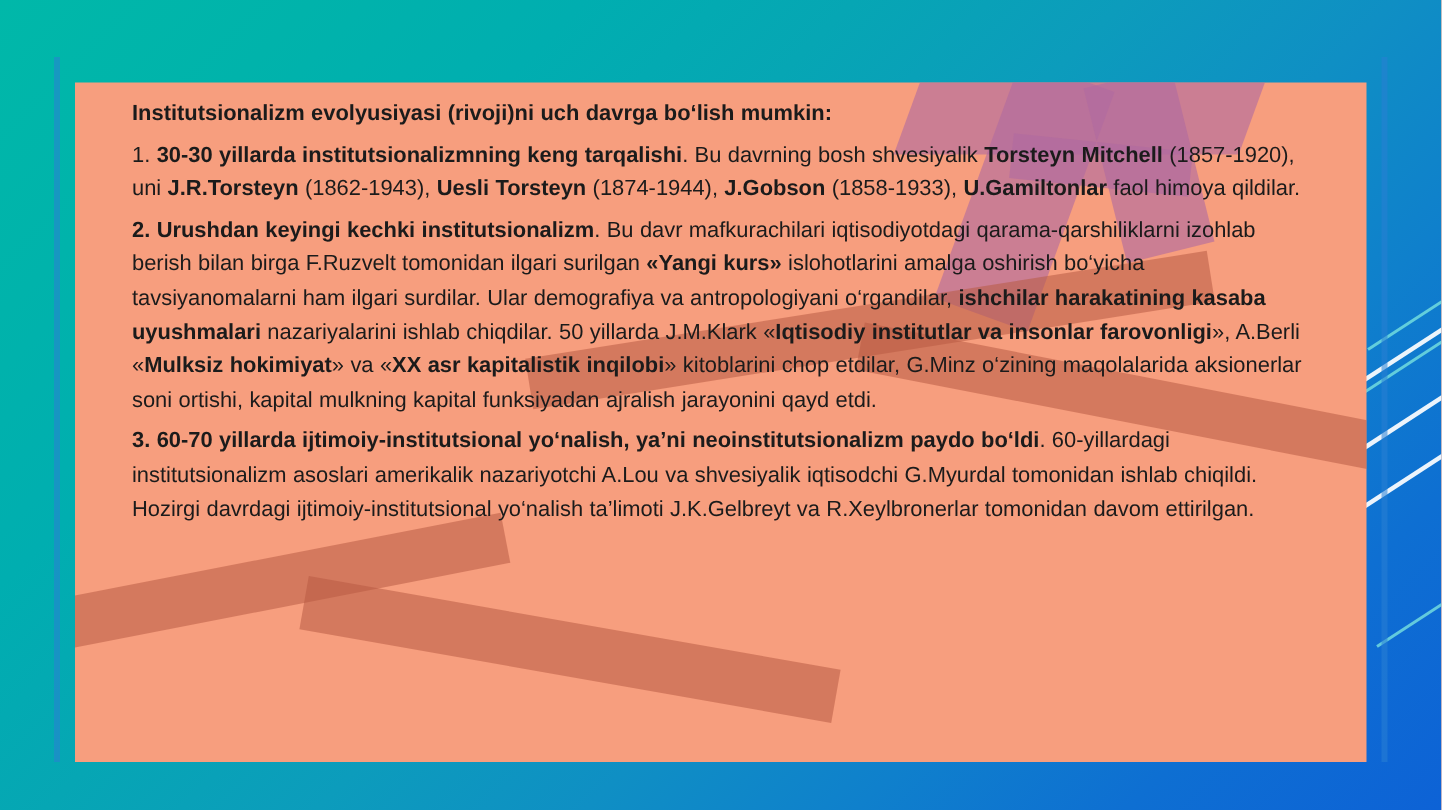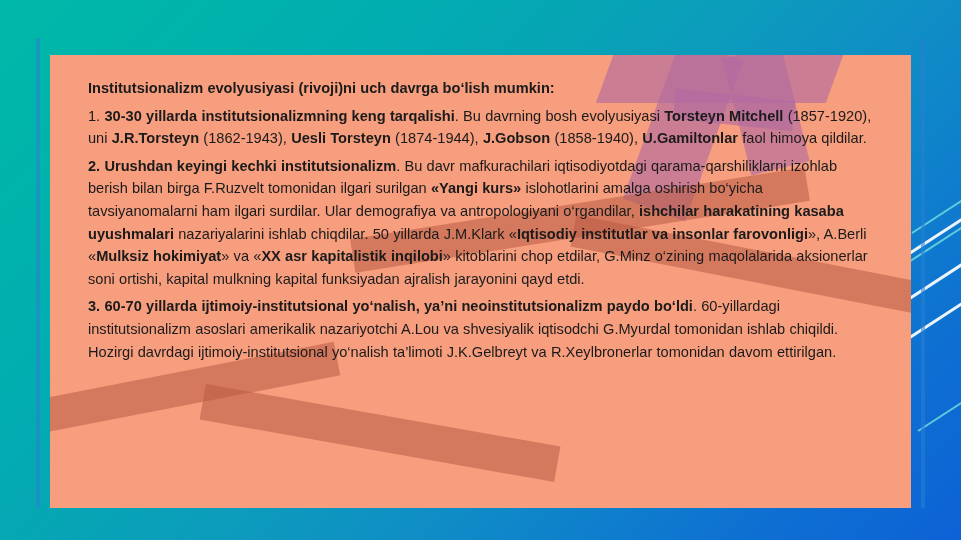--- a/index.html
+++ b/index.html
@@ -74,21 +74,21 @@
   }
   p.para {
     margin: 0 0 5px 0;
     padding: 0;
     color: #1b1b1b;
     font-size: 14.6px;
     line-height: 22.6px;
     text-align: left;
     word-spacing: .2px;
   }
-  p.para.first { margin-top: 19px; }
+  p.para.first { margin-top: 7px; }
   p.para b { font-weight: bold; }
 
   
   .tick {
     position: absolute;
     background: #2a7fd4;
     opacity: .55;
   }
 </style>
 </head>
@@ -117,19 +117,19 @@
 
     <div class="wm wm-dark" style="left:-40px; top:318px; width:330px; height:34px; transform:rotate(-11deg);"></div>
     <div class="wm wm-dark" style="left:150px; top:360px; width:360px; height:36px; transform:rotate(10deg);"></div>
     <div class="wm wm-dark" style="left:300px; top:148px; width:460px; height:34px; transform:rotate(-9deg);"></div>
     <div class="wm wm-dark" style="left:520px; top:196px; width:380px; height:32px; transform:rotate(11deg);"></div>
 
     <div id="text-body">
       <p class="para first">
         <b>Institutsionalizm evolyusiyasi (rivoji)ni uch davrga bo‘lish mumkin:</b>
       </p>
-      <p class="para"><span>1. </span><b>30-30 yillarda institutsionalizmning keng tarqalishi</b><span>. Bu davrning bosh evolyusiyasi </span><b>Torsteyn Mitchell</b><span> (1857-1920), uni </span><b>J.R.Torsteyn</b><span> (1862-1943), </span><b>Uesli Torsteyn</b><span> (1874-1944), </span><b>J.Gobson</b><span> (1858-1940), </span><b>U.Gamiltonlar</b><span> faol himoya qildilar.</span></p>
+      <p class="para"><span>1. </span><b>30-30 yillarda institutsionalizmning keng tarqalishi</b><span>. Bu davrning bosh shvesiyalik </span><b>Torsteyn Mitchell</b><span> (1857-1920), uni </span><b>J.R.Torsteyn</b><span> (1862-1943), </span><b>Uesli Torsteyn</b><span> (1874-1944), </span><b>J.Gobson</b><span> (1858-1933), </span><b>U.Gamiltonlar</b><span> faol himoya qildilar.</span></p>
       <p class="para"><b>2. </b><b>Urushdan keyingi kechki institutsionalizm</b><span>. Bu davr mafkurachilari iqtisodiyotdagi qarama-qarshiliklarni izohlab berish bilan birga F.Ruzvelt tomonidan ilgari surilgan </span><b>«Yangi kurs»</b><span> islohotlarini amalga oshirish bo‘yicha tavsiyanomalarni ham ilgari surdilar. Ular demografiya va antropologiyani o‘rgandilar, </span><b>ishchilar harakatining kasaba uyushmalari</b><span> nazariyalarini ishlab chiqdilar. 50 yillarda J.M.Klark «</span><b>Iqtisodiy institutlar va insonlar farovonligi</b><span>», A.Berli «</span><b>Mulksiz hokimiyat</b><span>» va «</span><b>XX asr kapitalistik inqilobi</b><span>» kitoblarini chop etdilar, G.Minz o‘zining maqolalarida aksionerlar soni ortishi, kapital mulkning kapital funksiyadan ajralish jarayonini qayd etdi.</span></p>
       <p class="para"><b>3. </b><b>60-70 yillarda ijtimoiy-institutsional yo‘nalish, ya’ni neoinstitutsionalizm paydo bo‘ldi</b><span>. 60-yillardagi institutsionalizm asoslari amerikalik nazariyotchi A.Lou va shvesiyalik iqtisodchi G.Myurdal tomonidan ishlab chiqildi. Hozirgi davrdagi ijtimoiy-institutsional yo‘nalish ta’limoti J.K.Gelbreyt va R.Xeylbronerlar tomonidan davom ettirilgan.</span></p>
     </div>
 
   </div>
 </div>
 
 </body></html>

